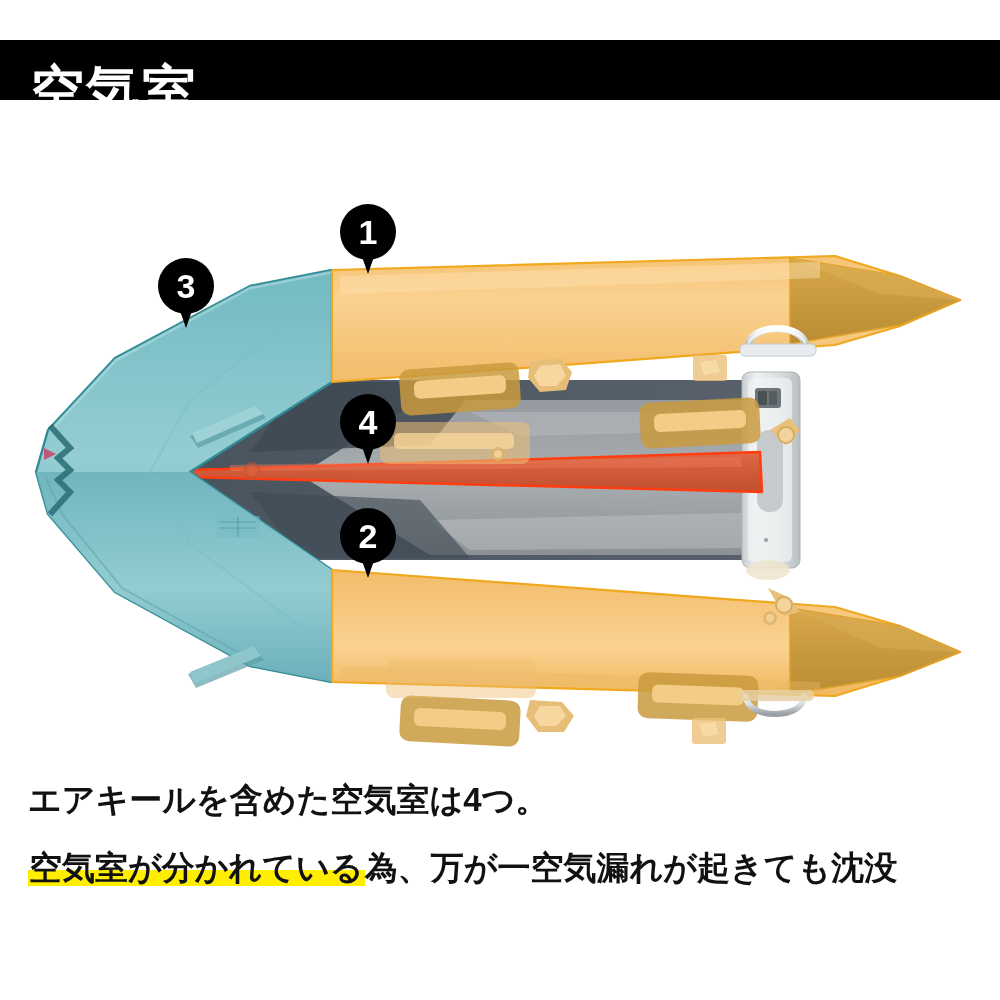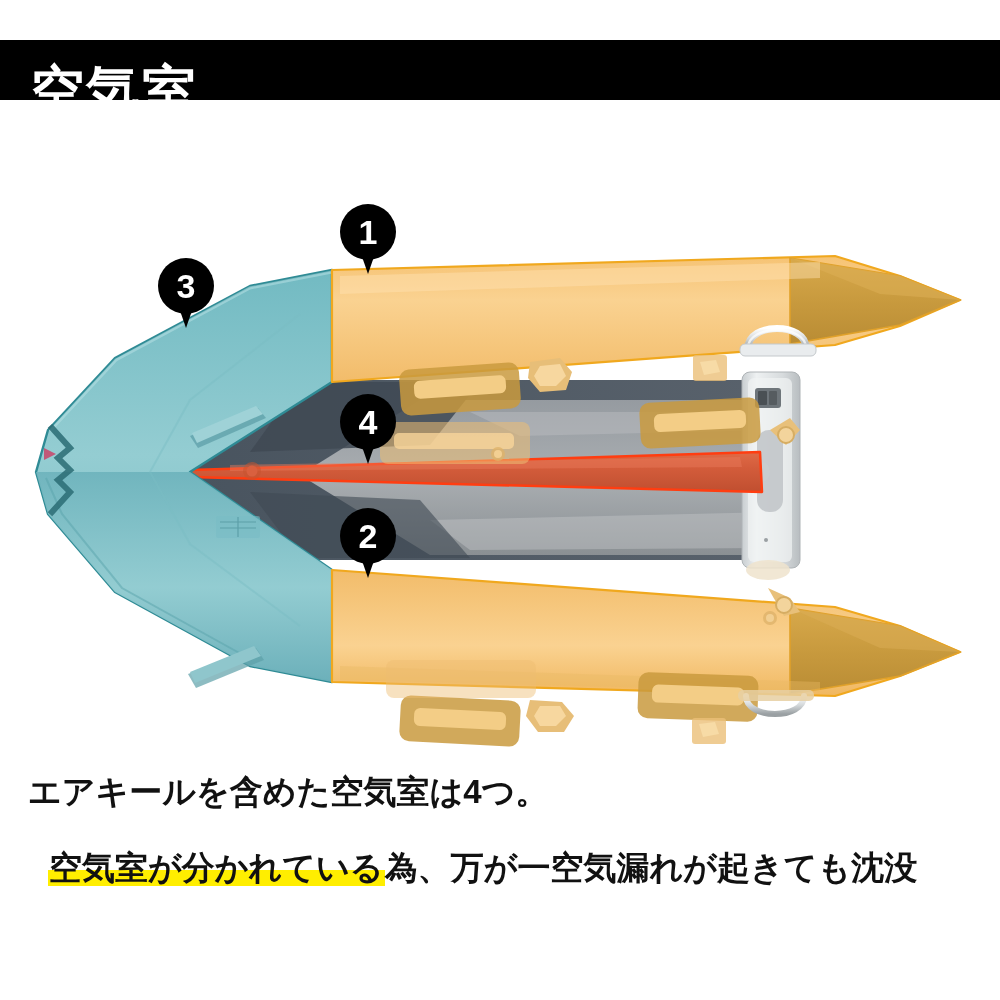--- a/index.html
+++ b/index.html
@@ -92,22 +92,22 @@
   .copy-line {
     position: absolute;
     left: 28px;
     color: #111111;
     font-size: 33px;
     font-weight: bold;
     line-height: 44px;
     letter-spacing: 0px;
     white-space: nowrap;
   }
-  .copy-line.l1 { top: 20px; }
-  .copy-line.l2 { top: 96px; margin-left: 20px; }
+  .copy-line.l1 { top: 28px; }
+  .copy-line.l2 { top: 96px; }
   .copy-line.l3 { top: 168px; }
   .hl {
     background: linear-gradient(to top, #ffee00 0%, #ffee00 42%, rgba(255,238,0,0) 42%);
     padding: 0 1px;
   }
 </style>
 </head>
 <body>
 
 <div class="header-bar">

